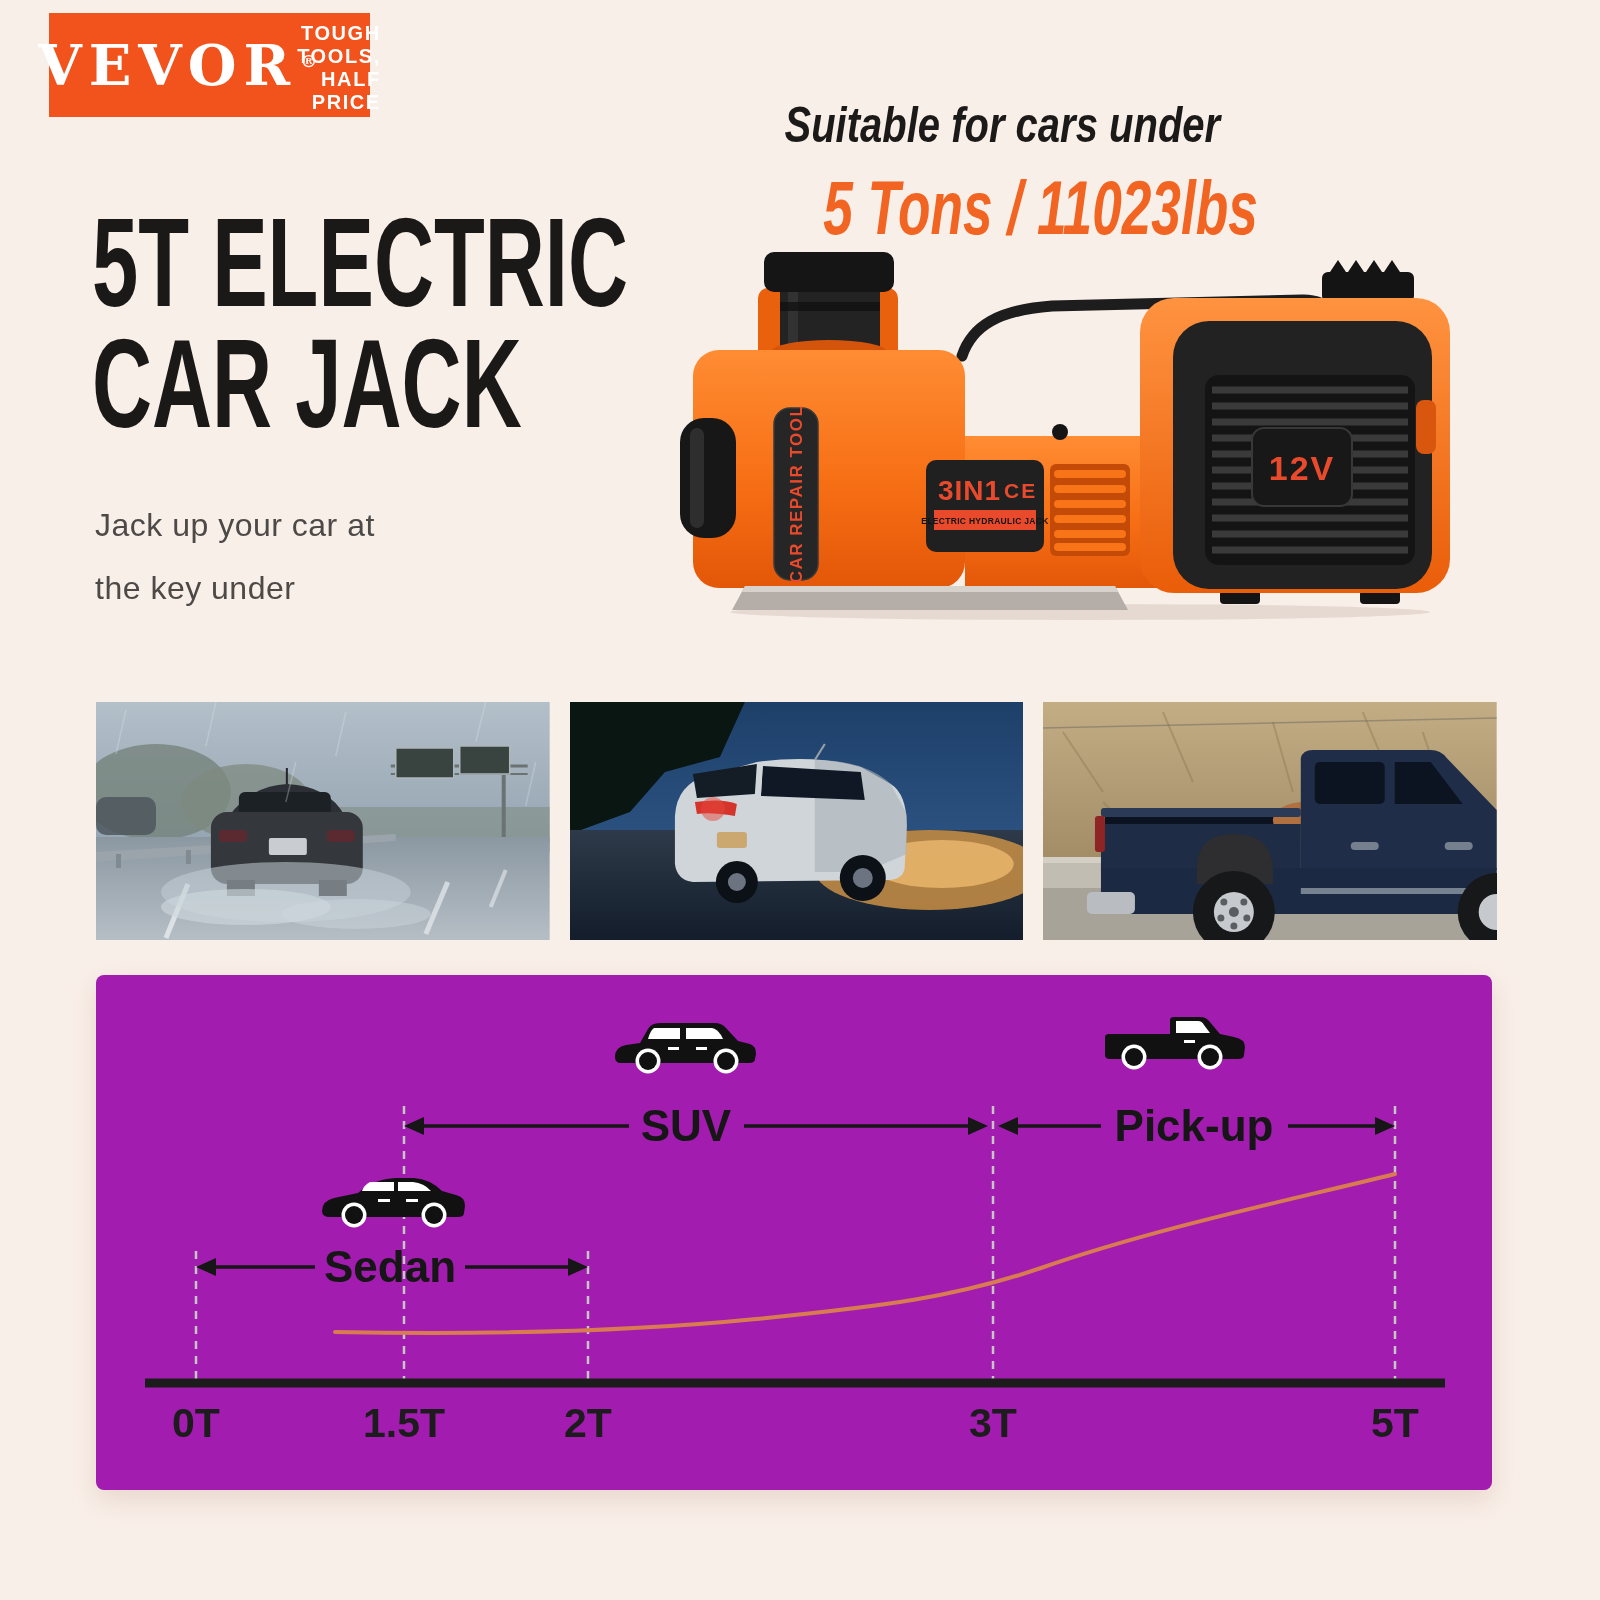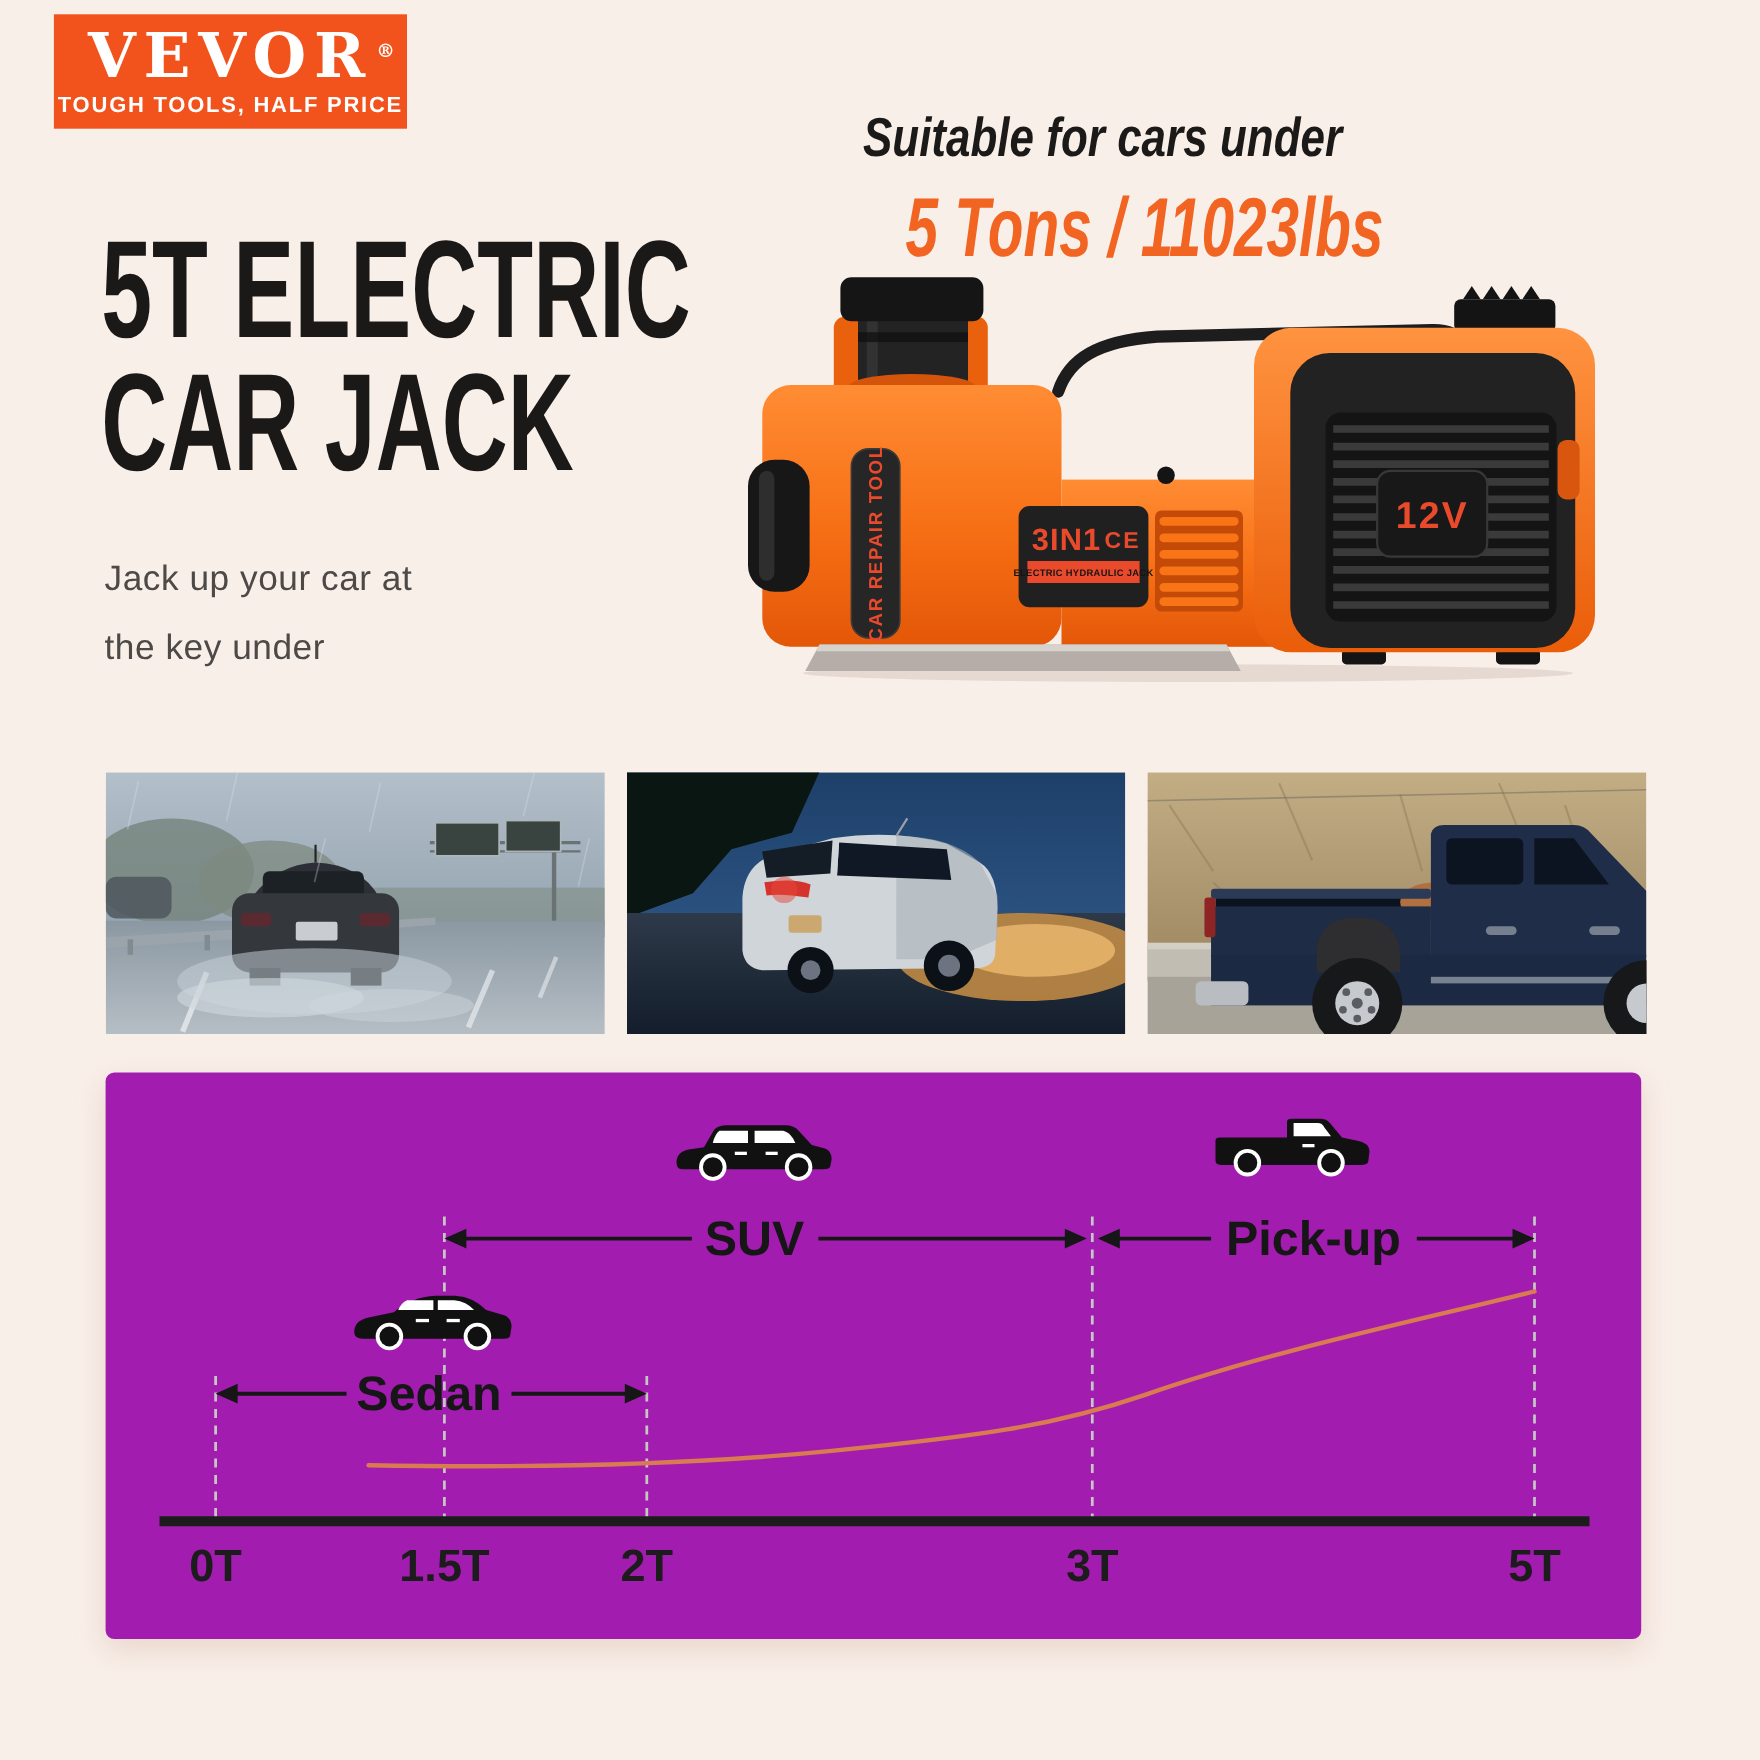--- a/index.html
+++ b/index.html
@@ -2,21 +2,21 @@
 <html><head>
 <meta charset="utf-8">
 <style>
   html,body{margin:0;padding:0;}
   body{width:1600px;height:1600px;font-family:"Liberation Sans",sans-serif;}
   #page{position:relative;width:1600px;height:1600px;background:#f9efe9;overflow:hidden;}
   svg{font-family:"Liberation Sans",sans-serif;}
 
   
   .logo{position:absolute;left:49px;top:13px;width:321px;height:104px;background:#f2531c;
-        display:flex;flex-direction:column;align-items:center;justify-content:center;color:#fff;}
+        display:flex;align-items:center;justify-content:center;color:#fff;}
   .logo .brand{font-family:"DejaVu Serif",serif;font-weight:800;font-size:56px;letter-spacing:7px;line-height:58px;position:relative;}
   .logo .reg{font-size:17px;position:absolute;top:-4px;right:-20px;letter-spacing:0;}
   .logo .tagline{font-size:20px;font-weight:bold;letter-spacing:1.6px;margin-top:5px;text-align:right;}
 
   
   .hero-right{position:absolute;left:730px;top:96px;width:520px;text-align:left;color:#1c1a19;}
   .hero-right .suitable{display:inline-block;font-style:italic;font-weight:bold;font-size:50px;
         transform:scaleX(0.80);transform-origin:center;white-space:nowrap;}
   .hero-right .capacity{display:inline-block;font-style:italic;font-weight:bold;font-size:76px;color:#f26422;
         transform:scaleX(0.70);transform-origin:center;white-space:nowrap;margin-top:10px;}

